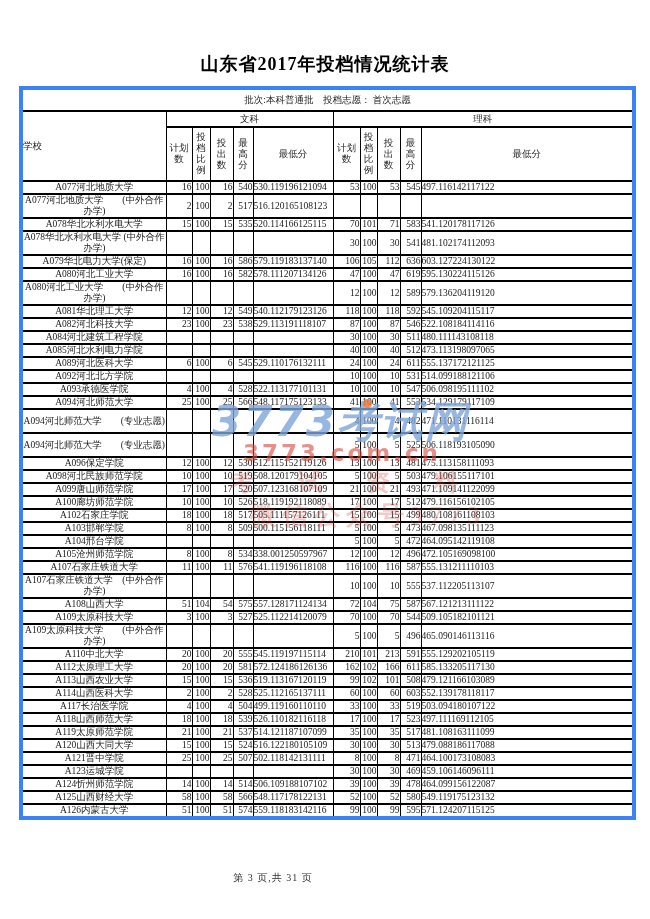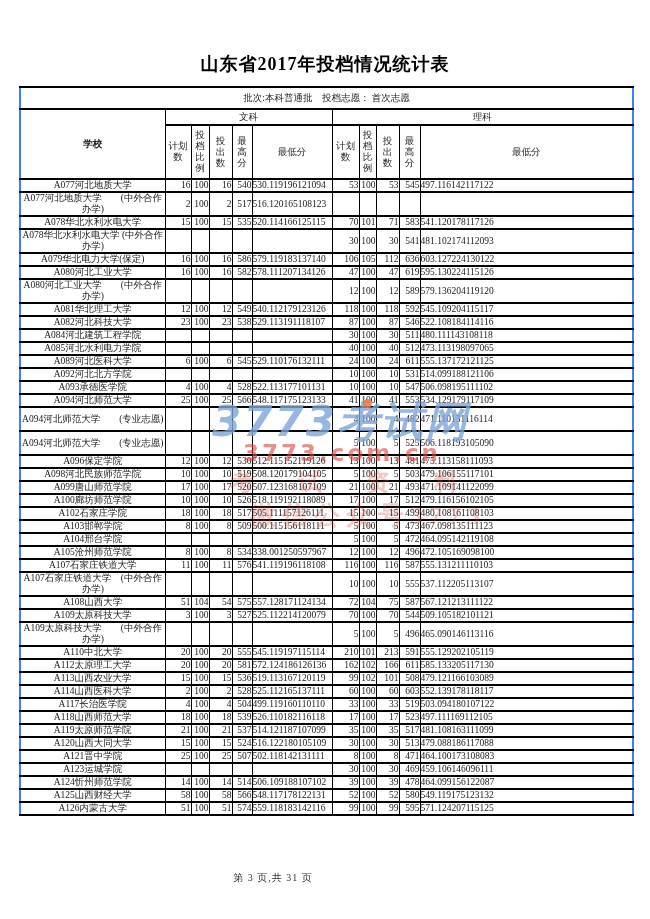--- a/index.html
+++ b/index.html
@@ -8,31 +8,31 @@
     font-family:"Liberation Serif","DejaVu Serif",serif;color:#111;
     overflow:hidden;
   }
   .page-title{
     position:absolute;top:52px;left:0;width:650px;text-align:center;
     font-size:18px;font-weight:bold;letter-spacing:1px;color:#000;
   }
   table.main{
     position:absolute;top:86px;left:19px;width:613px;
     border-collapse:collapse;table-layout:fixed;
-    border:2px solid #3b82f6;
+    border:4px solid #3b82f6;
   }
   table.main td{
     border-left:1px solid #000;border-right:1px solid #000;
     border-top:2px solid #000;border-bottom:2px solid #000;
     padding:0;overflow:hidden;vertical-align:middle;
     font-size:9.5px;line-height:11px;color:#1a1a1a;
   }
   td.batch-cell{height:20px;text-align:center;font-size:13.5px;line-height:15px;}
   td.group-cell{height:14px;text-align:center;font-size:10.5px;}
-  td.school-head{text-align:center;font-size:10.5px;font-weight:bold;}
+  td.school-head{text-align:left;font-size:10.5px;}
   td.sub-head{height:52px;text-align:center;font-size:9.5px;line-height:11.5px;}
   .vert1{display:inline-block;width:11px;word-break:break-all;}
   .vert2{display:inline-block;width:21px;word-break:break-all;}
   tbody tr{height:13px;}
   tbody tr.tall{height:24px;}
   td.c-school{text-align:center;padding-left:2px;word-break:break-all;}
   td.c-num{text-align:right;padding-right:3px;white-space:nowrap;}
   td.c-min{text-align:left;padding-left:2px;white-space:nowrap;}
   .footer{
     position:absolute;top:871px;left:0;width:546px;text-align:center;

